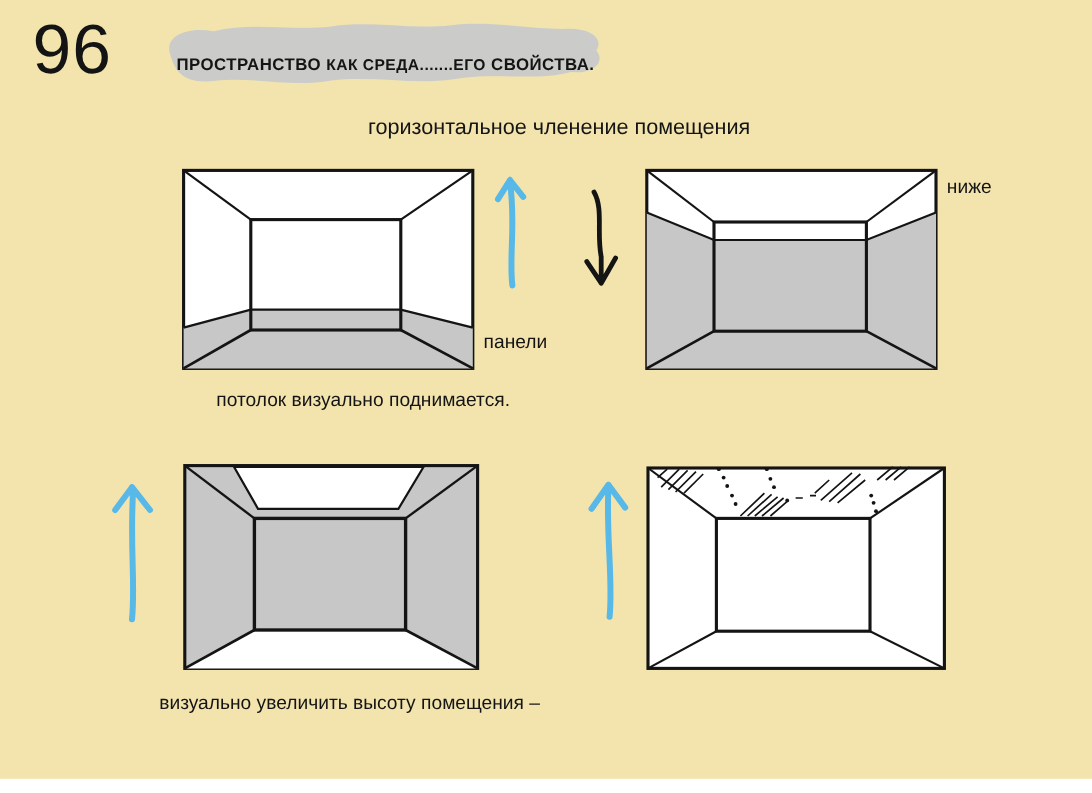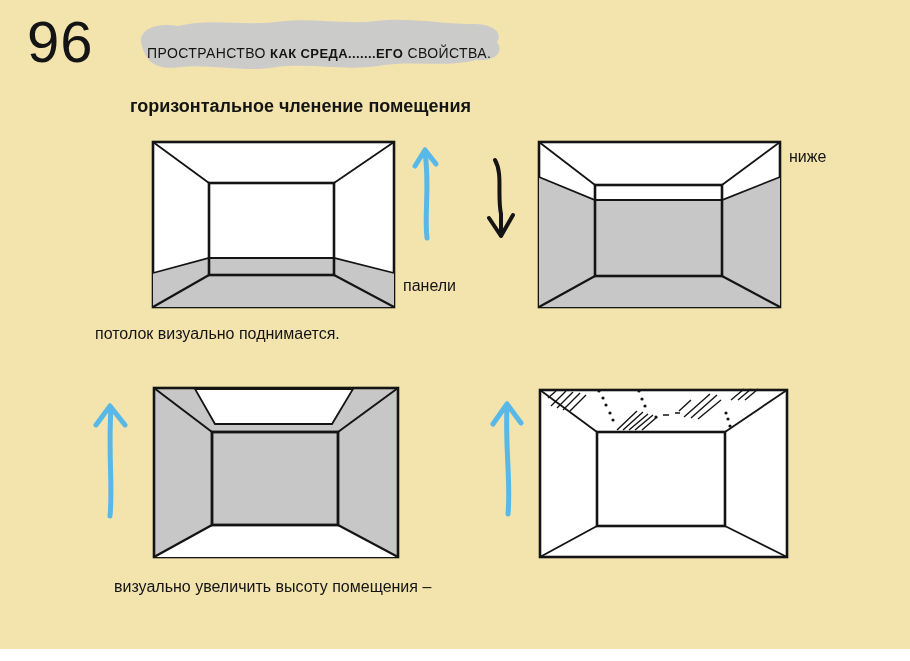--- a/index.html
+++ b/index.html
@@ -10,24 +10,24 @@
     --ink:#141414;
   }
   html,body{margin:0;padding:0}
   .page{
     position:relative;width:910px;height:649px;background:var(--background);
     overflow:hidden;font-family:"Liberation Sans",sans-serif;color:var(--ink);
   }
   .abs{position:absolute}
   .pagenum{left:27px;top:12px;font-size:58px;line-height:60px;letter-spacing:1px}
   .header-text{left:147px;top:45px;font-size:14px;white-space:nowrap;letter-spacing:.4px}
-  .header-text .b{font-weight:normal}
+  .header-text .b{font-weight:bold}
   .header-text .r{font-size:13px;font-weight:700}
-  .title{left:130px;top:96px;width:672px;text-align:left;font-weight:bold;font-size:18px}
-  .caption{font-size:16px;text-align:left;line-height:28px}
+  .title{left:130px;top:96px;width:672px;text-align:center;font-weight:normal;font-size:18px}
+  .caption{font-size:16px;text-align:right;line-height:28px}
   .cap1{left:95px;top:320px;width:330px}
   .cap2{left:505px;top:320px;width:310px}
   .cap3{left:114px;top:573px;width:336px}
   .cap4{left:498px;top:573px;width:336px}
   .wide{word-spacing:5px}
   .lbl{font-size:16px;white-space:nowrap}
   .lbl-paneli{left:403px;top:277px}
   .lbl-friz{left:789px;top:148px}
   svg{display:block}
   .ln{fill:none;stroke:var(--ink)}

